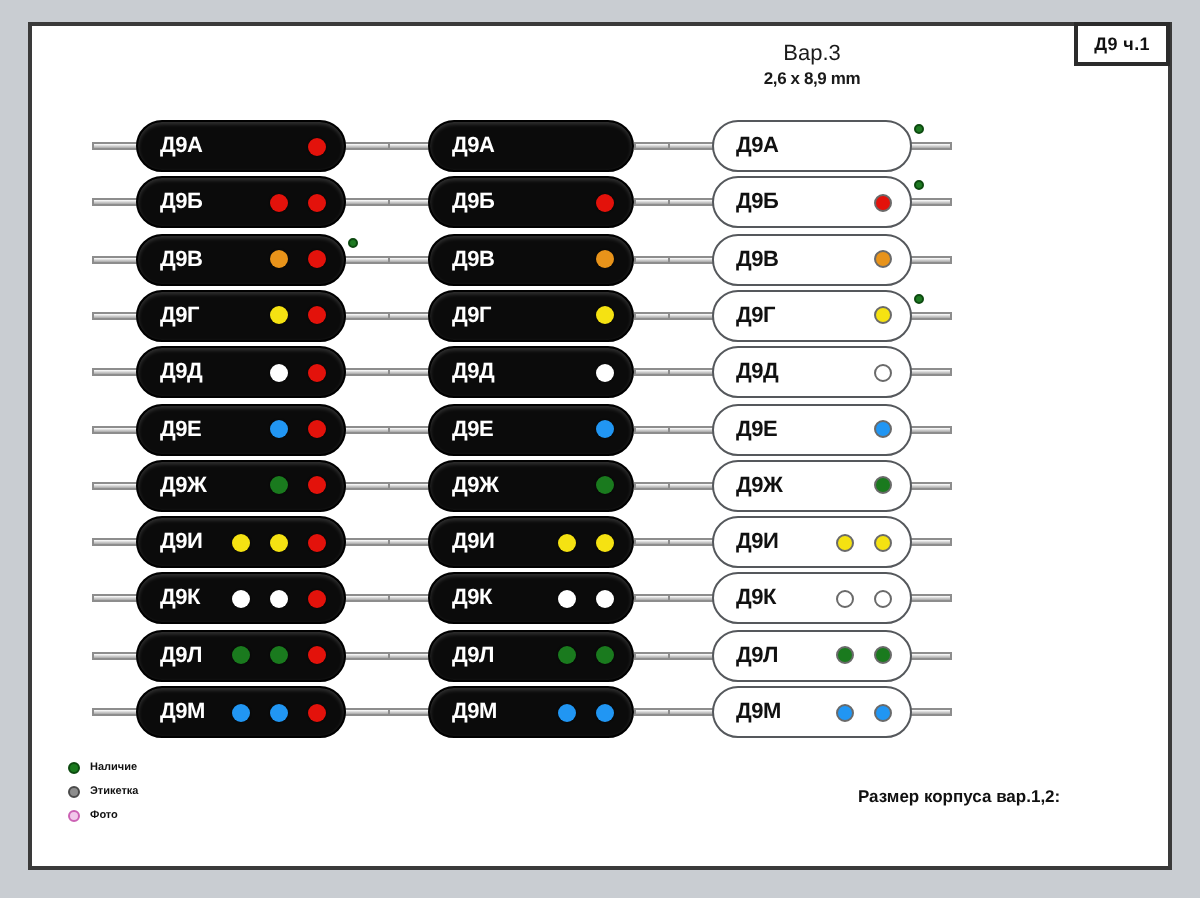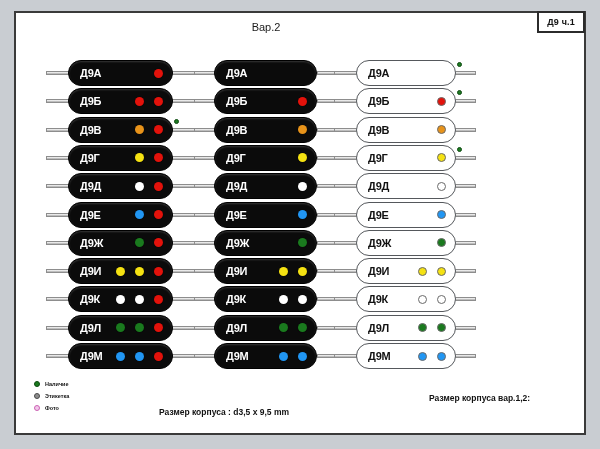--- a/index.html
+++ b/index.html
@@ -106,22 +106,23 @@
   .note-r1{left:413px;bottom:30px;}
   .note-r2{left:409px;bottom:17px;}
 </style>
 </head>
 <body>
 
 <div class="card">
 
   <div class="title-badge">Д9 ч.1</div>
 
-  <div class="col-head" id="head-1" style="left:185px;top:8px;width:130px;">
-    <span>Вар.2</span>
+  <div class="col-head" id="head-2" style="left:325px;top:8px;width:130px;">
+    <span>Вар.3</span>
+    <span class="sub">2,6 x 8,9 mm</span>
   </div>
 
   <div class="grid" id="grid">
       <div class="row" style="left: 0px; top: 47px; width: 100%;">
         <div class="part" style="left: 30px; width: 150px;">
           <div class="lead l" style="width: 24px;"></div>
           <div class="lead r" style="width: 24px;"></div>
           <div class="body dark" style="left: 22px; width: 105px;">
             <span class="label">Д9А</span>
             <span class="dot" style="background: rgb(227, 18, 11); left: 85px;"></span>
@@ -438,16 +439,15 @@
     <div class="legend-row">
       <span class="legend-dot" id="lg1" style="background: rgb(141, 141, 141); border: 1px solid rgb(74, 74, 74);"></span>
       <span class="legend-text">Этикетка</span>
     </div>
     <div class="legend-row">
       <span class="legend-dot" id="lg2" style="background: rgb(242, 200, 234); border: 1px solid rgb(204, 98, 180);"></span>
       <span class="legend-text">Фото</span>
     </div>
   </div>
 
-  <div class="note note-c">Размер корпуса : d3,5 x 9,5 mm</div>
   <div class="note note-r1">Размер корпуса вар.1,2:</div>
 
 </div>
 
 </body></html>

